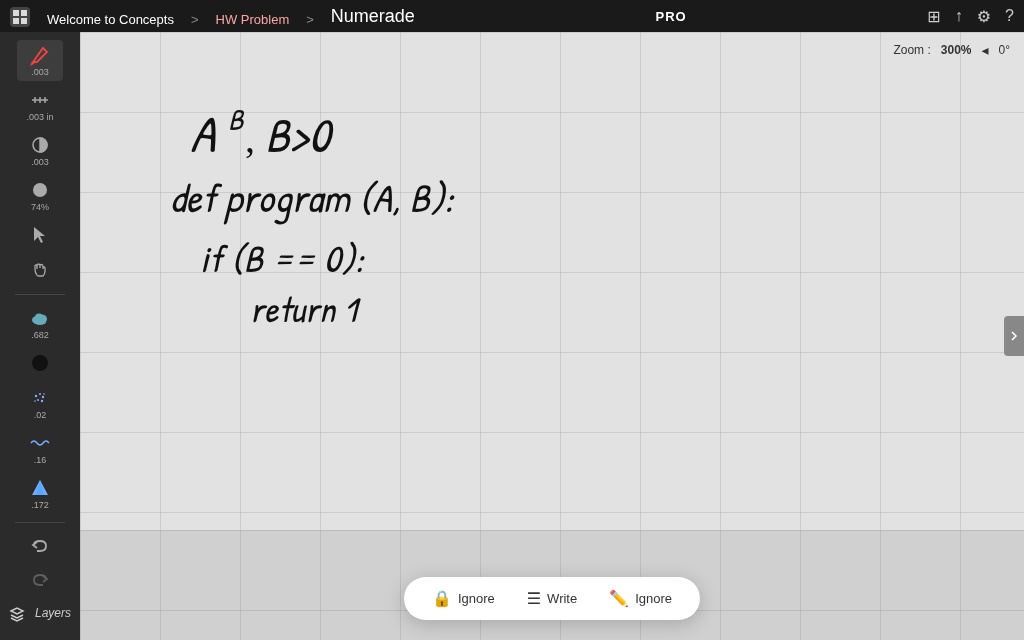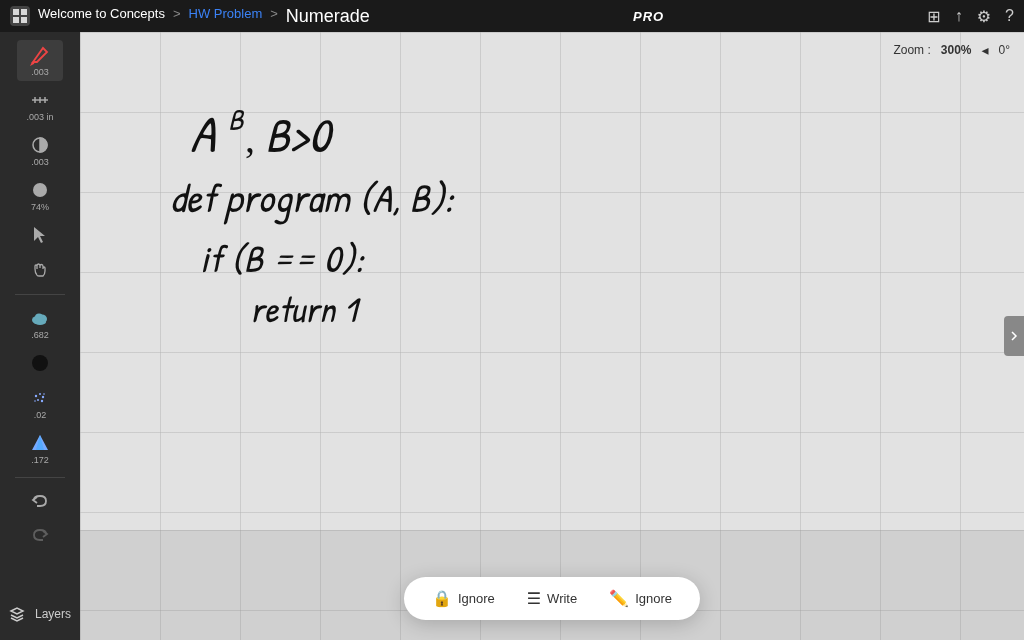--- a/index.html
+++ b/index.html
@@ -4,23 +4,23 @@
   <style>
     * { box-sizing: border-box; margin: 0; padding: 0; }
     body { font-family: -apple-system, BlinkMacSystemFont, 'Segoe UI', sans-serif; background: #e8e8e8; width: 1024px; height: 640px; overflow: hidden; }
 
     
     #topbar {
       display: flex; align-items: center; justify-content: space-between;
       background: #1a1a1a; color: #fff; height: 32px; padding: 0 10px;
       font-size: 13px;
     }
-    #topbar-left { display: flex; align-items: flex-start; gap: 8px; }
+    #topbar-left { display: flex; align-items: flex-end; gap: 17px; }
     #topbar-left .app-icon { width: 20px; height: 20px; background: #444; border-radius: 4px; display: flex; align-items: center; justify-content: center; }
-    #topbar-center { font-size: 13px; font-weight: 600; letter-spacing: 1px; color: #fff; font-style: italic; }
+    #topbar-center { font-size: 13px; font-weight: 600; letter-spacing: 1px; color: #fff; }
     #topbar-right { display: flex; align-items: center; gap: 14px; }
     #topbar-right .icon-btn { cursor: pointer; color: #ccc; font-size: 16px; }
 
     
     #main { display: flex; height: calc(640px - 32px); }
 
     
     #sidebar {
       width: 80px; background: #2b2b2b; display: flex; flex-direction: column;
       align-items: center; padding: 8px 0; gap: 4px; position: relative; z-index: 10;
@@ -30,22 +30,22 @@
       padding: 4px 0; color: #ccc; font-size: 10px; cursor: pointer; border-radius: 4px;
       position: relative;
     }
     .tool-item.active { background: #3d3d3d; }
     .tool-item svg { width: 22px; height: 22px; }
     .tool-label { font-size: 9px; color: #aaa; margin-top: 1px; }
 
     .tool-separator { width: 50px; height: 1px; background: #444; margin: 4px auto; }
 
     .layers-btn {
-      margin-top: auto; display: flex; align-items: center; gap: 10px;
-      color: #ccc; font-size: 12px; cursor: pointer; padding: 6px 8px;
+      margin-top: auto; display: flex; gap: 10px;
+      color: #ccc; font-size: 12px; cursor: pointer; padding: 6px 8px; font-style: italic;
     }
 
     
     #canvas-area {
       flex: 1; position: relative; background: #d8d8d8;
       overflow: hidden;
     }
 
     
     #canvas-bg {
@@ -115,21 +115,21 @@
     <div class="app-icon">
       <svg width="14" height="14" viewBox="0 0 14 14" fill="none">
         <rect width="6" height="6" fill="#fff" opacity="0.8"></rect>
         <rect x="8" width="6" height="6" fill="#fff" opacity="0.8"></rect>
         <rect y="8" width="6" height="6" fill="#fff" opacity="0.8"></rect>
         <rect x="8" y="8" width="6" height="6" fill="#fff" opacity="0.8"></rect>
       </svg>
     </div>
     <span style="color:#fff; font-size:13px;">Welcome to Concepts</span>
     <span style="color:#888;">&gt;</span>
-    <span style="color:#3b82f6; font-size:13px;">HW Problem</span>
+    <span style="color:#fca5a5; font-size:13px;">HW Problem</span>
     <span style="color:#888;">&gt;</span>
     <span style="color:#fff; font-size:18px;">Numerade</span>
   </div>
   <div id="topbar-center">
     <span>PRO</span>
   </div>
   <div id="topbar-right">
     <span class="icon-btn">⊞</span>
     <span class="icon-btn">↑</span>
     <span class="icon-btn">⚙</span>
@@ -213,20 +213,26 @@
         <circle cx="11" cy="7" r="1" fill="#8af"></circle>
         <circle cx="14" cy="10" r="1.2" fill="#8af"></circle>
         <circle cx="9" cy="13" r="1" fill="#8af"></circle>
         <circle cx="13" cy="14" r="1.2" fill="#8af"></circle>
         <circle cx="6" cy="14" r="0.8" fill="#8af"></circle>
         <circle cx="15" cy="7" r="0.8" fill="#8af"></circle>
       </svg>
       <span class="tool-label">.02</span>
     </div>
 
+    <div class="tool-item">
+      <svg viewBox="0 0 22 22" fill="none" stroke="#7af" stroke-width="1.5">
+        <path d="M2 11 Q5 7 8 11 Q11 15 14 11 Q17 7 20 11"></path>
+      </svg>
+      <span class="tool-label">.16</span>
+    </div>
 
     <div class="tool-item">
       <svg viewBox="0 0 22 22" fill="none">
         <polygon points="11,3 3,18 19,18" fill="#7af"></polygon>
         <polygon points="11,3 7,18 15,18" fill="#5af"></polygon>
       </svg>
       <span class="tool-label">.172</span>
     </div>
 
     <div class="tool-separator"></div>

